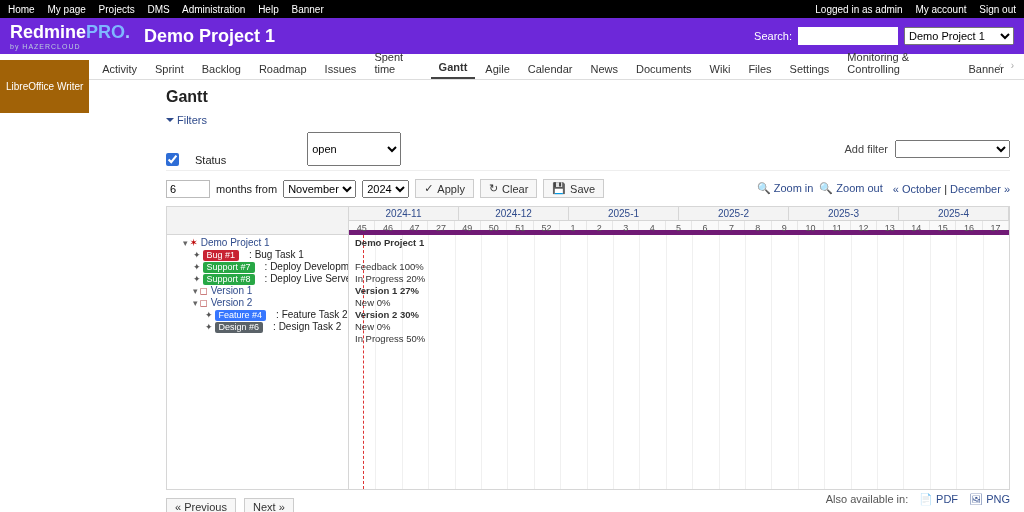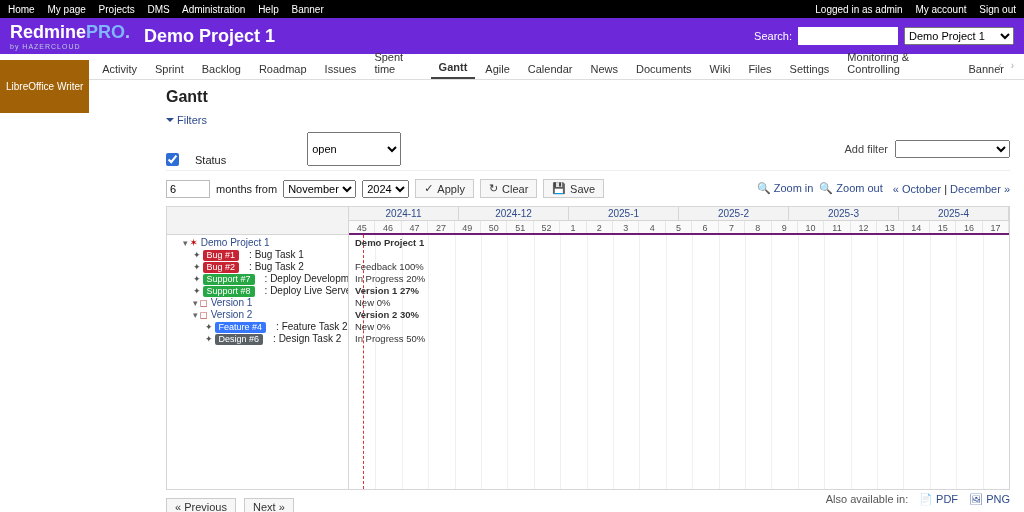--- a/index.html
+++ b/index.html
@@ -75,21 +75,21 @@
 .b-bug{background:#c82333}
 .b-sup{background:#28a745}
 .b-des{background:#5a6268}
 .b-fea{background:#3777ff}
 .tasktxt{color:#222;margin-left:10px}
 .bolt{color:#555;font-size:9px;margin-right:2px}
 
 .gantt-right{flex:1;position:relative;overflow:hidden}
 .months{display:flex;height:14px;background:#f3f3f3;border-bottom:1px solid #d6d6d6}
 .months div{flex:1;text-align:center;border-right:1px solid #d6d6d6;color:#2e4a8b;font-size:10px;line-height:14px}
-.weeks{display:flex;height:14px;background:#fafafa;border-bottom:2px solid #701a75}
+.weeks{display:flex;height:14px;background:#fafafa;border-bottom:5px solid #701a75}
 .weeks div{flex:1;text-align:center;border-right:1px solid #e6e6e6;font-size:9px;color:#555;line-height:14px}
 
 .grid{position:absolute;top:28px;left:0;right:0;bottom:0}
 .vline{position:absolute;top:0;bottom:0;border-left:1px solid #f0f0f0}
 .today{position:absolute;top:0;bottom:0;border-left:1px dashed #d33;left:14px}
 
 .glabels{position:absolute;top:30px;left:6px;font-size:9.5px;color:#333}
 .glabels div{height:12px;line-height:12px;white-space:nowrap}
 .glabels .bold{font-weight:bold}
 
@@ -203,21 +203,20 @@
       <span class="navmo"><a>« October</a> <span>|</span> <a>December »</a></span>
     </div>
   </div>
 
   <div class="gantt-wrap">
     <div class="gantt-left">
       <div class="hdr"></div>
       <div class="tree" id="tree">
           <div class="row ind1"><span class="caret">▾</span><span class="starred">✶</span> <a class="projlink">Demo Project 1</a></div>
           <div class="row ind2"><span class="bolt">✦</span><span class="badge b-bug">Bug #1</span><span class="tasktxt">: Bug Task 1</span></div>
-          <div class="row ind2"><span class="bolt">✦</span><span class="badge b-bug">Bug #2</span><span class="tasktxt">: Bug Task 2</span></div>
           <div class="row ind2"><span class="bolt">✦</span><span class="badge b-sup">Support #7</span><span class="tasktxt">: Deploy Development Server</span></div>
           <div class="row ind2"><span class="bolt">✦</span><span class="badge b-sup">Support #8</span><span class="tasktxt">: Deploy Live Server</span></div>
           <div class="row ind2"><span class="caret">▾</span><span style="color:#b55">◻</span> <a class="projlink">Version 1</a></div>
           <div class="row ind2"><span class="caret">▾</span><span style="color:#b55">◻</span> <a class="projlink">Version 2</a></div>
           <div class="row ind3"><span class="bolt">✦</span><span class="badge b-fea">Feature #4</span><span class="tasktxt">: Feature Task 2</span></div>
           <div class="row ind3"><span class="bolt">✦</span><span class="badge b-des">Design #6</span><span class="tasktxt">: Design Task 2</span></div>
         </div>
     </div>
     <div class="gantt-right">
       <div class="months" id="months">

